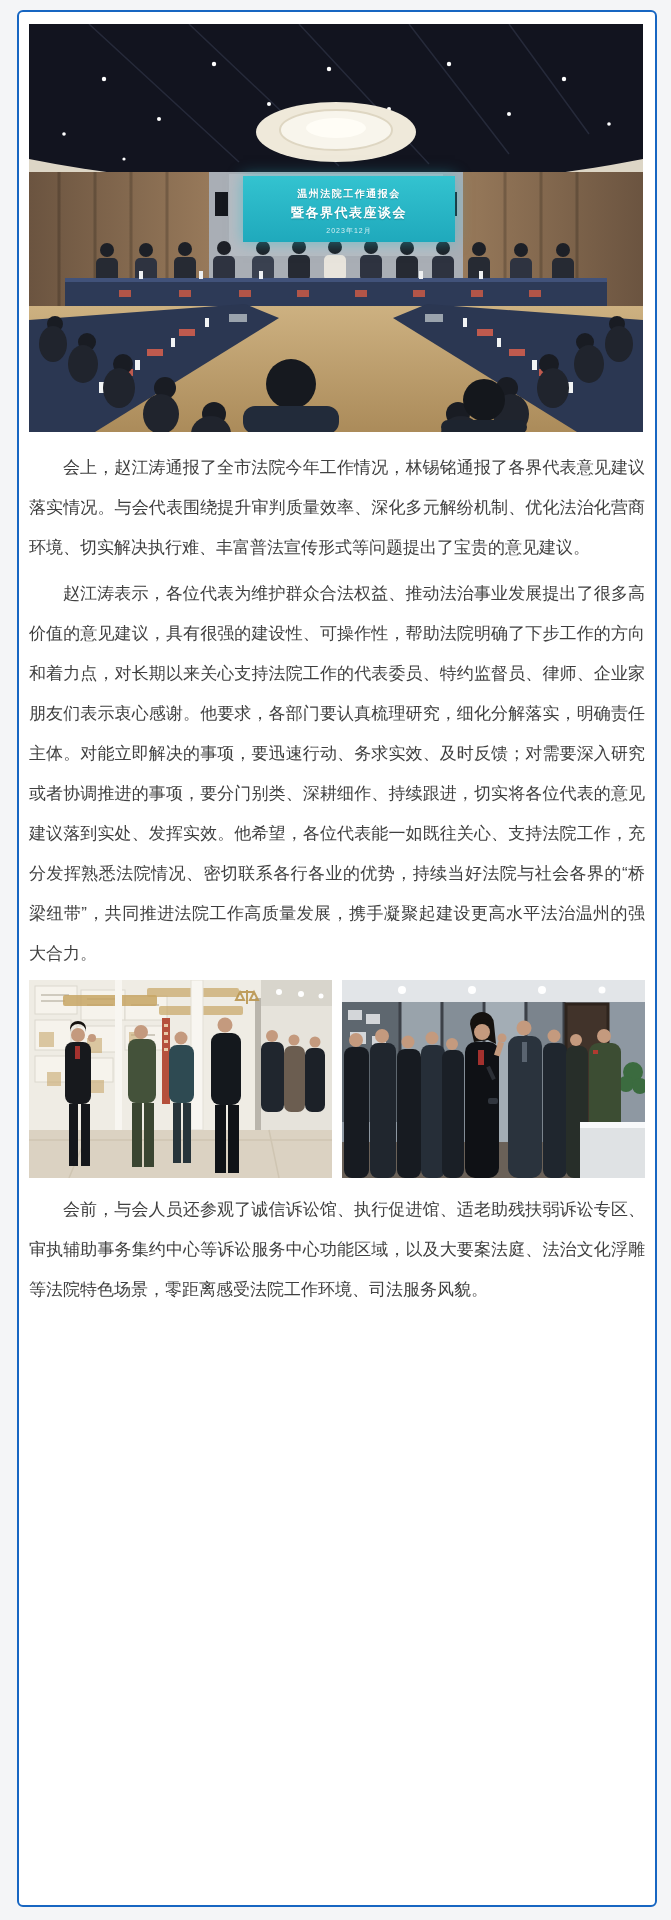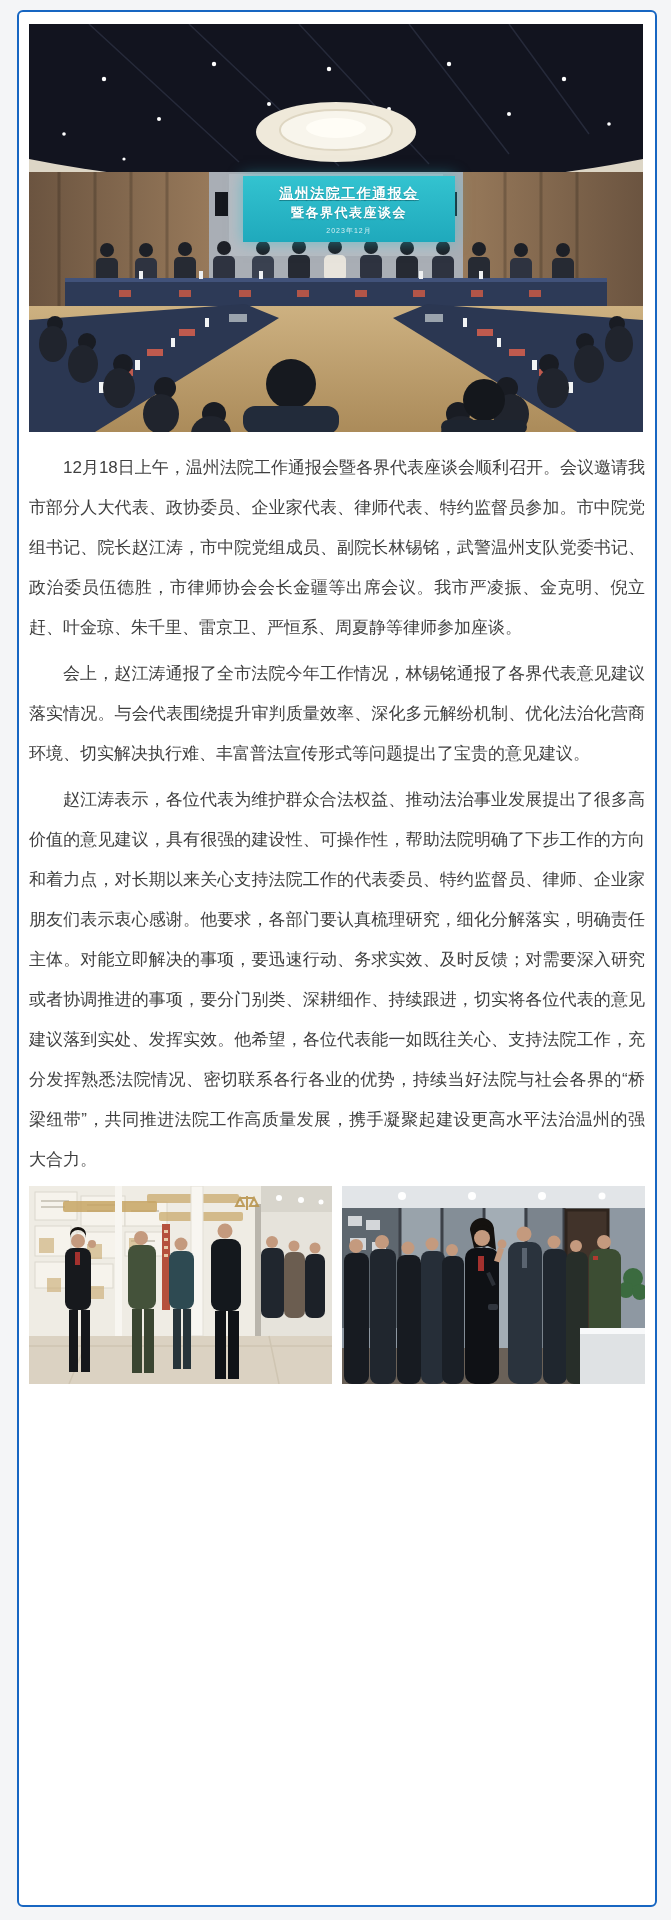--- a/index.html
+++ b/index.html
@@ -21,23 +21,22 @@
   .hero{width:614px;height:408px;margin-bottom:16px;}
   
   .screen{
     position:absolute;left:214px;top:152px;width:212px;height:66px;
     background:linear-gradient(180deg,#33c3d0,#1fa9bc);
     box-shadow:0 0 14px rgba(44,192,205,.55);
     text-align:center;color:#fff;
   }
   .screen .t1{
     font-family:"Liberation Serif","DejaVu Serif",serif;font-weight:bold;
-    font-size:14px;line-height:17px;margin-top:9px;letter-spacing:1.5px;
+    font-size:10px;line-height:17px;margin-top:9px;letter-spacing:1.5px;
     text-shadow:0 1px 1px rgba(0,60,70,.35);
-    text-decoration:underline;
   }
   .screen .t2{
     font-family:Liberation Serif, serif;font-weight:bold;
     font-size:13px;line-height:15px;margin-top:3px;letter-spacing:1.5px;
     text-shadow:0 1px 1px rgba(0,60,70,.35);
   }
   .screen .dt{font-size:7px;opacity:.8;margin-top:6px;letter-spacing:1px;}
   .article p{
     margin:0 0 6px 0;
     font-size:17px;line-height:40px;color:#3f3f3f;
@@ -212,21 +211,20 @@
       </svg>
 
       <div class="screen">
         <div class="t1">温州法院工作通报会</div>
         <div class="t2">暨各界代表座谈会</div>
         <div class="dt">2023年12月</div>
       </div>
     </div>
 
     <div class="article">
-      <p>12月18日上午，温州法院工作通报会暨各界代表座谈会顺利召开。会议邀请我市部分人大代表、政协委员、企业家代表、律师代表、特约监督员参加。市中院党组书记、院长赵江涛，市中院党组成员、副院长林锡铭，武警温州支队党委书记、政治委员伍德胜，市律师协会会长金疆等出席会议。我市严凌振、金克明、倪立赶、叶金琼、朱千里、雷京卫、严恒系、周夏静等律师参加座谈。</p>
       <p>会上，赵江涛通报了全市法院今年工作情况，林锡铭通报了各界代表意见建议落实情况。与会代表围绕提升审判质量效率、深化多元解纷机制、优化法治化营商环境、切实解决执行难、丰富普法宣传形式等问题提出了宝贵的意见建议。</p>
       <p>赵江涛表示，各位代表为维护群众合法权益、推动法治事业发展提出了很多高价值的意见建议，具有很强的建设性、可操作性，帮助法院明确了下步工作的方向和着力点，对长期以来关心支持法院工作的代表委员、特约监督员、律师、企业家朋友们表示衷心感谢。他要求，各部门要认真梳理研究，细化分解落实，明确责任主体。对能立即解决的事项，要迅速行动、务求实效、及时反馈；对需要深入研究或者协调推进的事项，要分门别类、深耕细作、持续跟进，切实将各位代表的意见建议落到实处、发挥实效。他希望，各位代表能一如既往关心、支持法院工作，充分发挥熟悉法院情况、密切联系各行各业的优势，持续当好法院与社会各界的“桥梁纽带”，共同推进法院工作高质量发展，携手凝聚起建设更高水平法治温州的强大合力。</p>
 
       <div class="gallery">
 
         <div class="photo">
           <svg viewBox="0 0 303 198" preserveAspectRatio="none">
             <rect width="303" height="198" fill="#efece4"></rect>
             <rect x="232" y="0" width="71" height="150" fill="#e6e3db"></rect>
             <rect x="232" y="0" width="71" height="26" fill="#d8d5cc"></rect>
@@ -388,16 +386,17 @@
             <rect x="247" y="63" width="32" height="135" rx="9" fill="#3c4d33"></rect>
             <rect x="251" y="70" width="5" height="4" fill="#b03a30"></rect>
 
             <rect x="238" y="142" width="65" height="56" fill="#eceeef"></rect>
             <rect x="238" y="142" width="65" height="6" fill="#f8f9fa"></rect>
             <rect x="238" y="148" width="65" height="50" fill="#dfe2e4"></rect>
           </svg>
         </div>
       </div>
 
+      <p>会前，与会人员还参观了诚信诉讼馆、执行促进馆、适老助残扶弱诉讼专区、审执辅助事务集约中心等诉讼服务中心功能区域，以及大要案法庭、法治文化浮雕等法院特色场景，零距离感受法院工作环境、司法服务风貌。</p>
     </div>
 
   </div>
 </div>
 
 </body></html>

